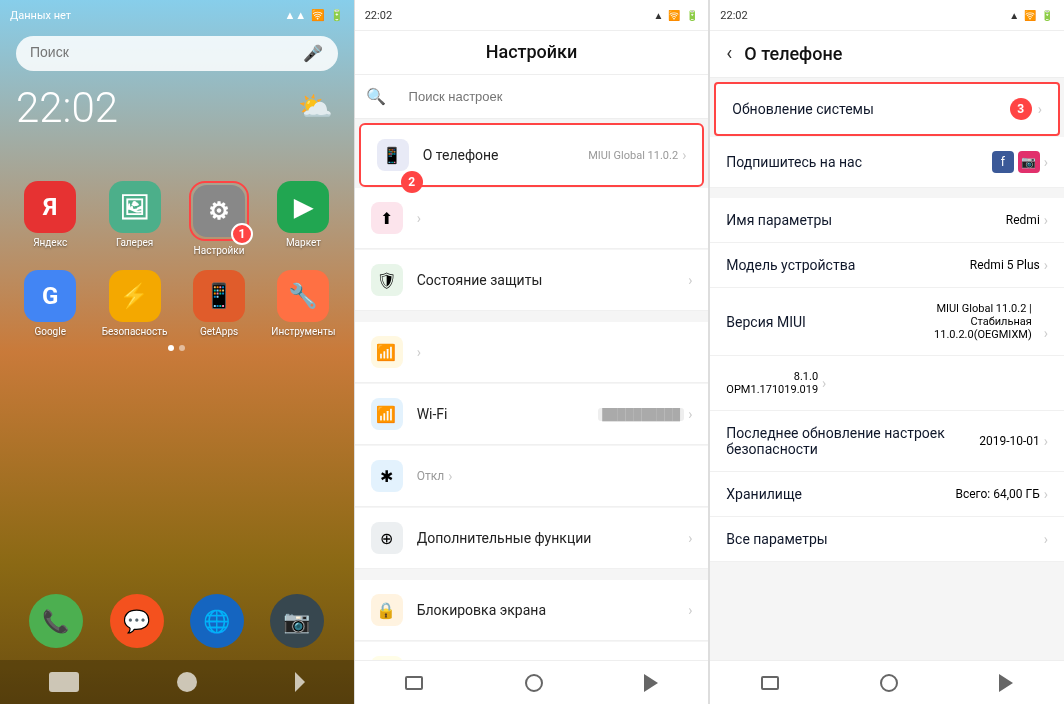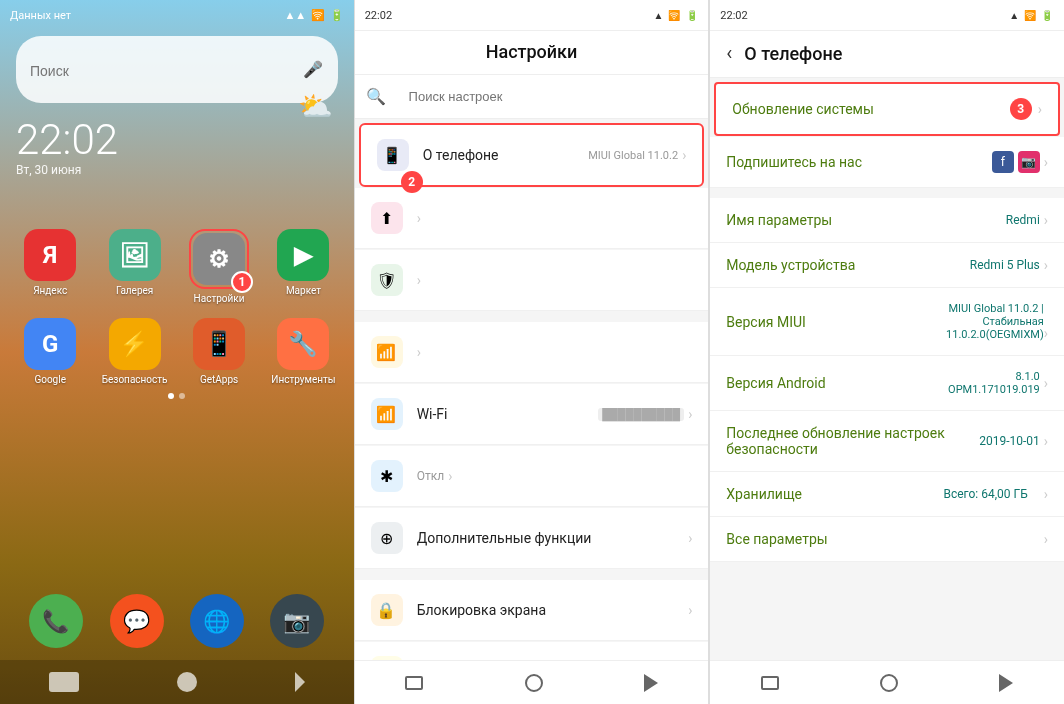--- a/index.html
+++ b/index.html
@@ -40,22 +40,22 @@
 
     .status-bar-left {
       margin-right: auto;
     }
 
     .search-bar {
       margin: 6px 16px;
       background: rgba(255,255,255,0.85);
       border-radius: 25px;
       display: flex;
-      align-items: flex-end;
-      padding: 24px 14px;
+      align-items: flex-start;
+      padding: 8px 14px;
       gap: 8px;
     }
 
     .search-bar input {
       border: none;
       background: transparent;
       flex: 1;
       font-size: 14px;
       color: #666;
       outline: none;
@@ -381,27 +381,27 @@
       background: white;
       padding: 14px 16px;
       display: flex;
       align-items: center;
       justify-content: space-between;
       border-bottom: 1px solid #f0f0f0;
     }
 
     .about-item-label {
       font-size: 14px;
-      color: #4d7c0f;
+      color: #0f172a;
       flex: 1;
     }
 
     .about-item-value {
       font-size: 12px;
-      color: #0f766e;
+      color: #000000;
       text-align: right;
       max-width: 160px;
     }
 
     .step-badge3 {
       width: 22px;
       height: 22px;
       background: #ff4444;
       color: white;
       border-radius: 50%;
@@ -480,21 +480,20 @@
     <span>🔋</span>
   </div>
 
   <div class="search-bar">
     <input type="text" placeholder="Поиск" style="">
     <span style="color:#666; font-size:16px;">🎤</span>
   </div>
 
   <div class="time-display">
     <div class="time">22:02</div>
-    <div class="date">Вт, 30 июня</div>
   </div>
 
   <div class="weather-icon">⛅</div>
 
   <div class="app-grid" style="margin-top: 50px;">
 
     <div class="app-icon">
       <div class="app-icon-wrapper">
         <div class="app-icon-img" style="background: #e63232;">Я</div>
       </div>
@@ -596,20 +595,23 @@
       <div class="step-badge2" style="position:absolute; bottom:-8px; left:30px; z-index:10;">2</div>
     </div>
 
     <div class="settings-item">
       <div class="settings-item-icon" style="background:#fce4ec;">⬆</div>
       <span class="chevron">›</span>
     </div>
 
     <div class="settings-item">
       <div class="settings-item-icon" style="background:#e8f5e9;">🛡</div>
+      <div class="settings-item-text">
+        <div class="settings-item-title">Состояние защиты</div>
+      </div>
       <span class="chevron">›</span>
     </div>
 
     <div class="section-spacer"></div>
 
     <div class="settings-item">
       <div class="settings-item-icon" style="background:#fff8e1;">📶</div>
       <span class="chevron">›</span>
     </div>
 
@@ -717,45 +719,44 @@
     <div class="about-item">
       <span class="about-item-label">Модель устройства</span>
       <div style="display:flex; align-items:center; gap:4px;">
         <span class="about-item-value">Redmi 5 Plus</span>
         <span class="chevron">›</span>
       </div>
     </div>
 
     <div class="about-item">
       <span class="about-item-label">Версия MIUI</span>
-      <div style="display:flex; align-items:flex-end; gap:0;">
+      <div style="display:flex; align-items:flex-end; gap:12px;">
         <span class="about-item-value" style="text-align:right; font-size:11px;">MIUI Global 11.0.2 |<br>Стабильная<br>11.0.2.0(OEGMIXM)</span>
         <span class="chevron">›</span>
       </div>
     </div>
 
     <div class="about-item">
-      <span class="about-item-label">Версия Android</span>
       <div style="display:flex; align-items:center; gap:4px;">
         <span class="about-item-value" style="text-align:right; font-size:11px;">8.1.0<br>OPM1.171019.019</span>
         <span class="chevron">›</span>
       </div>
     </div>
 
     <div class="about-item">
       <span class="about-item-label" style="flex:1; padding-right:8px;">Последнее обновление настроек безопасности</span>
       <div style="display:flex; align-items:center; gap:4px;">
         <span class="about-item-value">2019-10-01</span>
         <span class="chevron">›</span>
       </div>
     </div>
 
     <div class="about-item">
       <span class="about-item-label">Хранилище</span>
-      <div style="display:flex; align-items:center; gap:16px;">
+      <div style="display:flex; align-items:center; gap:4px;">
         <span class="about-item-value">Всего: 64,00 ГБ</span>
         <span class="chevron">›</span>
       </div>
     </div>
 
     <div class="about-item">
       <span class="about-item-label">Все параметры</span>
       <span class="chevron">›</span>
     </div>
   </div>

